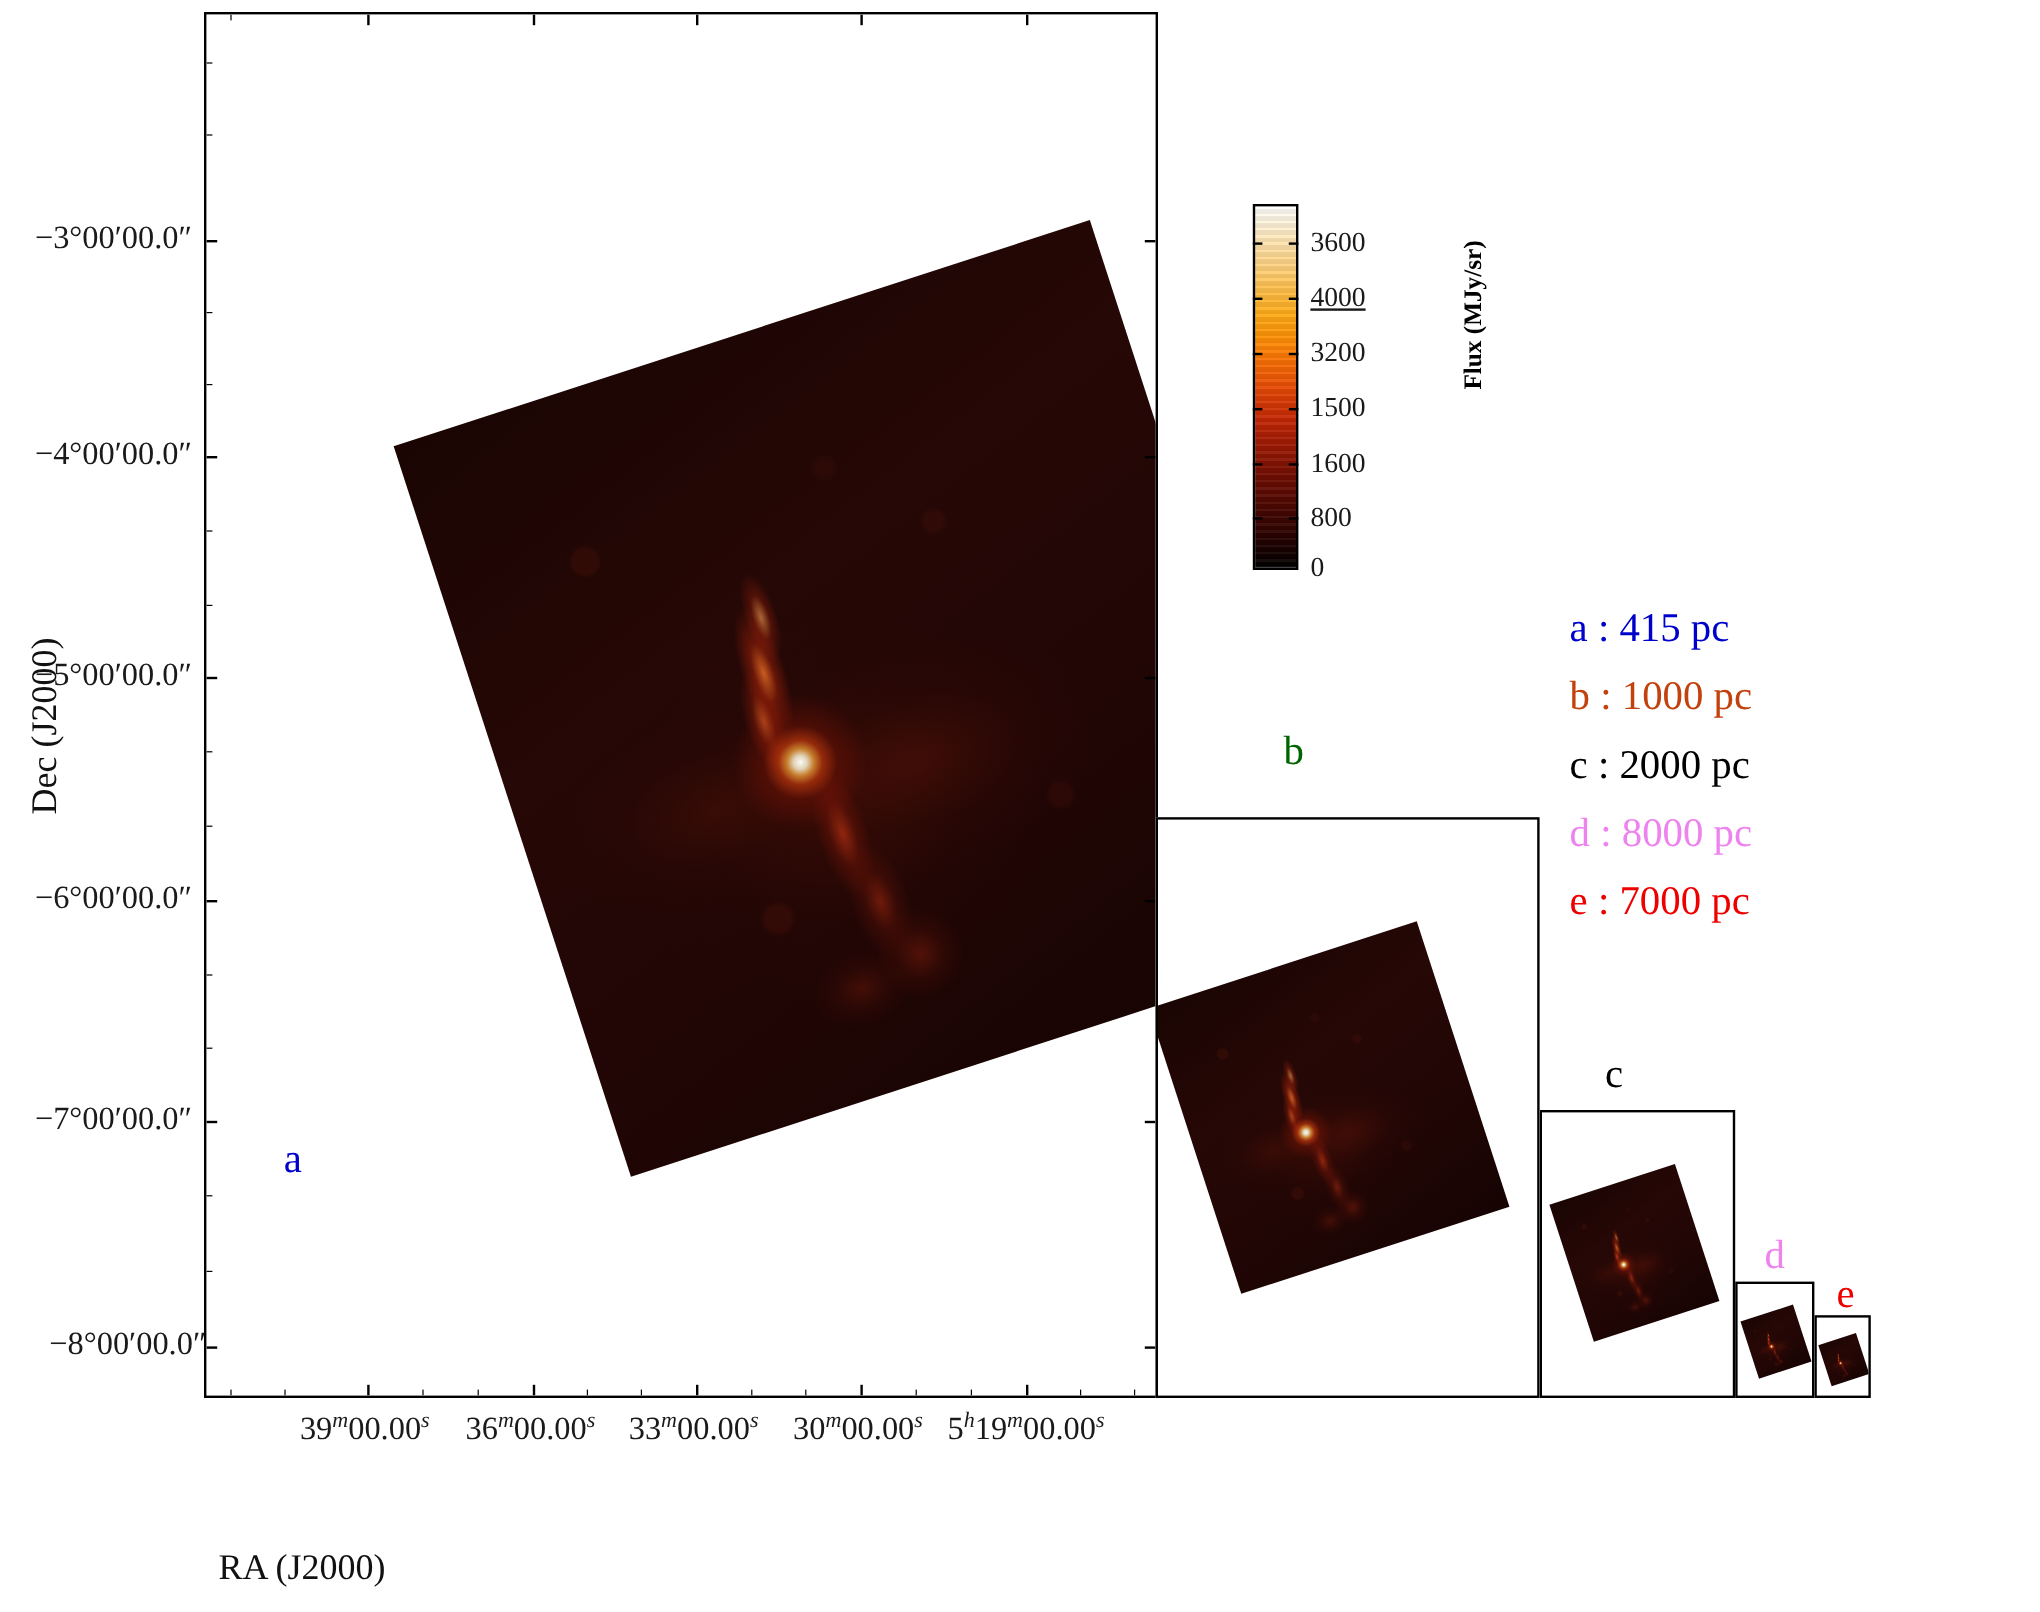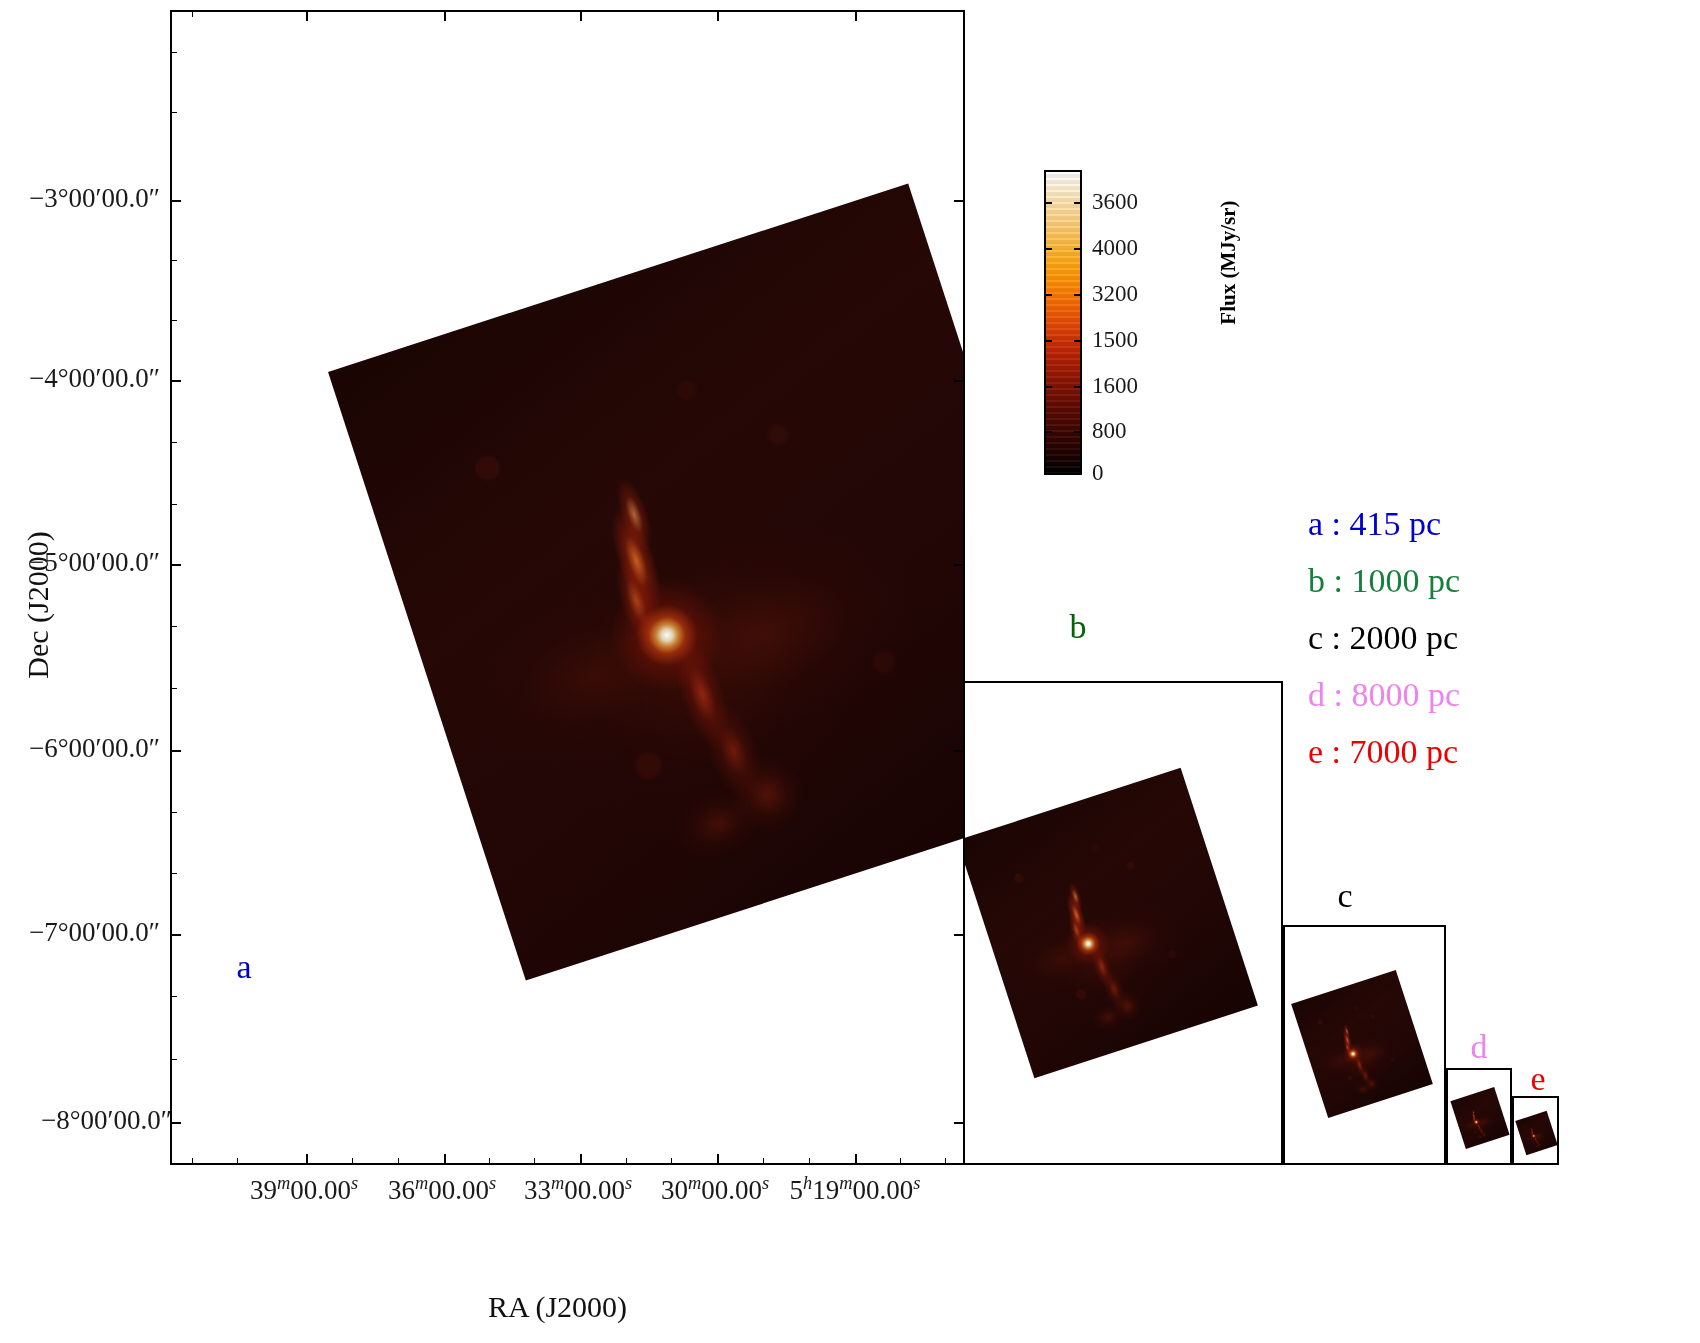--- a/index.html
+++ b/index.html
@@ -64,24 +64,24 @@
     top: 588px;
     width: 600px;
     text-align: center;
     font-size: 30px;
     color: #111;
     transform: rotate(-90deg);
     transform-origin: center center;
   }
   #axis-label-ra {
     position: absolute;
-    left: 160px;
+    left: 182px;
     top: 1290px;
     width: 795px;
-    text-align: center;
+    text-align: left;
     font-size: 30px;
     color: #111;
   }
 
   
   .sky-frame { position: absolute; }
   .sky {
     position: absolute;
     inset: 0;
     transform: rotate(-18deg);
@@ -303,32 +303,32 @@
     <div class="cb-tick l" style="top:124px;"></div>
     <div class="cb-tick r" style="top:124px;"></div>
     <div class="cb-tick l" style="top:170px;"></div>
     <div class="cb-tick r" style="top:170px;"></div>
     <div class="cb-tick l" style="top:216px;"></div>
     <div class="cb-tick r" style="top:216px;"></div>
     <div class="cb-tick l" style="top:261px;"></div>
     <div class="cb-tick r" style="top:261px;"></div>
 
     <div class="cb-label" style="top:32px;">3600</div>
-    <div class="cb-label" style="top:78px;">4000</div>
+    <div class="cb-label" style="top:78px;text-decoration:underline;">4000</div>
     <div class="cb-label" style="top:124px;">3200</div>
     <div class="cb-label" style="top:170px;">1500</div>
     <div class="cb-label" style="top:216px;">1600</div>
     <div class="cb-label" style="top:261px;">800</div>
     <div class="cb-label" style="top:303px;">0</div>
   </div>
   <div id="cb-axis-title">Flux (MJy/sr)</div>
 
   <div id="legend">
     <div class="legend-entry" style="color:#0000cc;">a : 415 pc</div>
-    <div class="legend-entry" style="color:#15803d;">b : 1000 pc</div>
+    <div class="legend-entry" style="color:#c2410c;">b : 1000 pc</div>
     <div class="legend-entry" style="color:#000000;">c : 2000 pc</div>
     <div class="legend-entry" style="color:#ee82ee;">d : 8000 pc</div>
     <div class="legend-entry" style="color:#ee0000;">e : 7000 pc</div>
   </div>
 
   <div class="subpanel" style="left:963px; top:681px; width:320px; height:484px;">
     <div class="sky-frame" style="left:25px; top:115px; width:235px; height:250px;">
       <div class="sky"></div>
     </div>
   </div>

